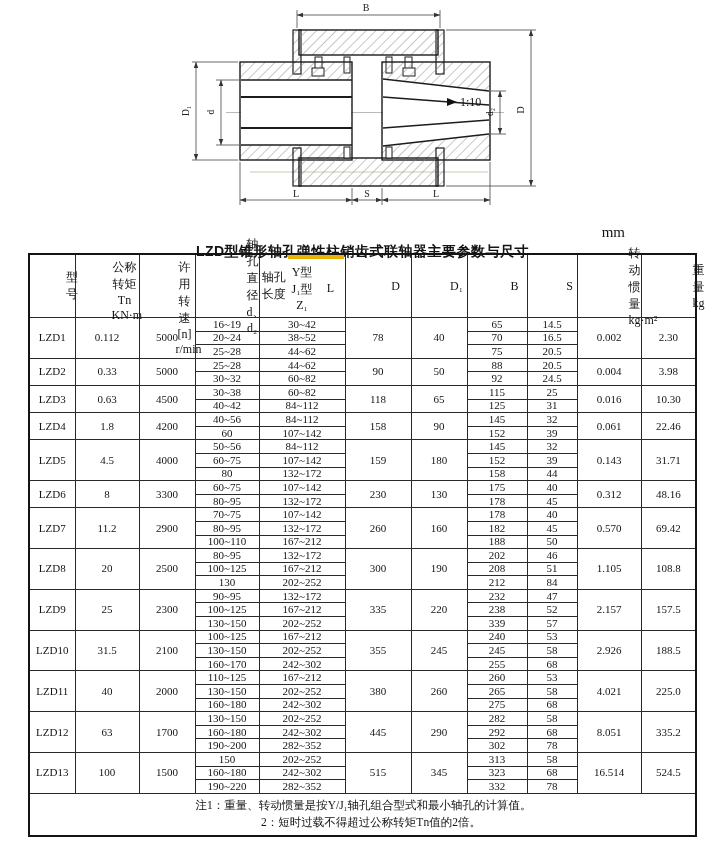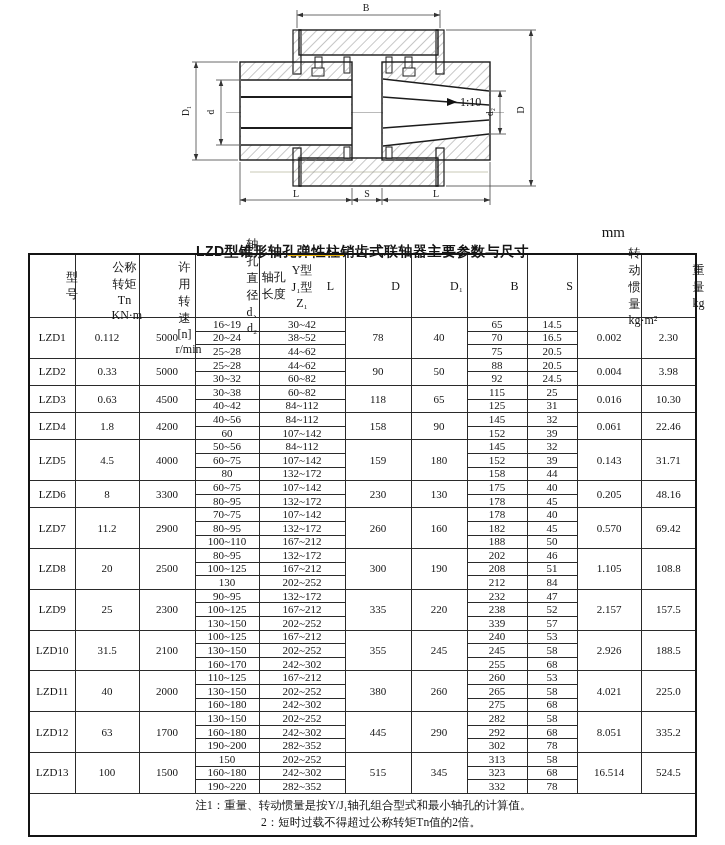--- a/index.html
+++ b/index.html
@@ -25,21 +25,21 @@
     border:1px solid #2a2a2a;text-align:center;vertical-align:middle;
     padding:0 1px;font-weight:normal;
   }
   table.spec thead th{height:60px;font-size:12px;padding-left:36px;}
   table.spec tbody.rows td{height:12.6px;line-height:1;}
   .hstack{display:flex;flex-direction:column;justify-content:space-between;height:54px;padding:1px 0;}
   .hstack.sp{justify-content:center;margin-left:15px;}
   .h-len{padding:0 !important;}
   .lenbox{display:flex;flex-direction:row;height:62px;}
   .lenbox > div{flex:1;display:flex;align-items:center;justify-content:center;}
-  .lenbox > div + div{border-top:1px solid #eab308;}
+  .lenbox > div + div{border-top:4px solid #eab308;}
   td.notes{
     text-align:left;padding:3px 6px 4px 8px !important;
     font-size:11.5px;line-height:1.45;height:34px;
   }
   td.notes .ind{padding-left:15px;}
   svg text{font-family:"Liberation Serif","DejaVu Serif",serif;}
 </style>
 </head>
 <body>
 
@@ -330,21 +330,21 @@
         <tr>
           <td rowspan="2">LZD6</td>
           <td rowspan="2">8</td>
           <td rowspan="2">3300</td>
           <td>60~75</td>
           <td>107~142</td>
           <td rowspan="2">230</td>
           <td rowspan="2">130</td>
           <td>175</td>
           <td>40</td>
-          <td rowspan="2">0.205</td>
+          <td rowspan="2">0.312</td>
           <td rowspan="2">48.16</td>
         </tr>
         <tr>
           <td>80~95</td>
           <td>132~172</td>
           <td>178</td>
           <td>45</td>
         </tr>
         <tr>
           <td rowspan="3">LZD7</td>

